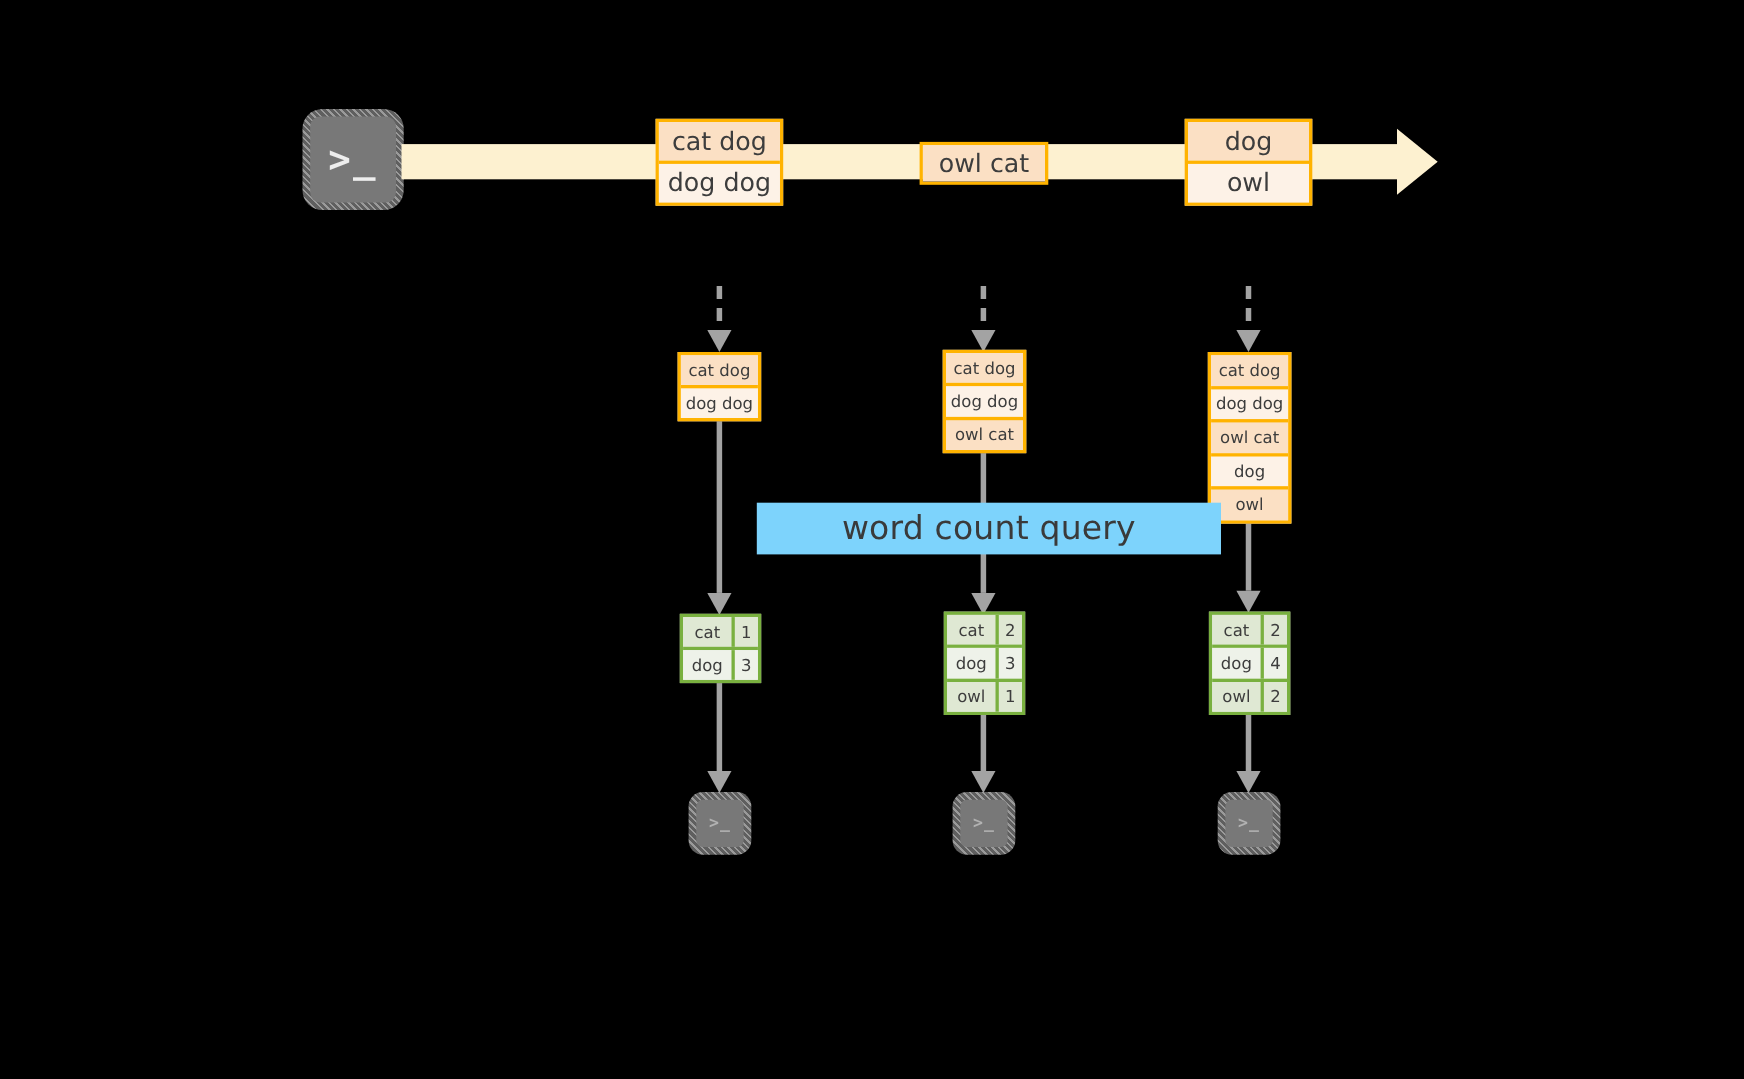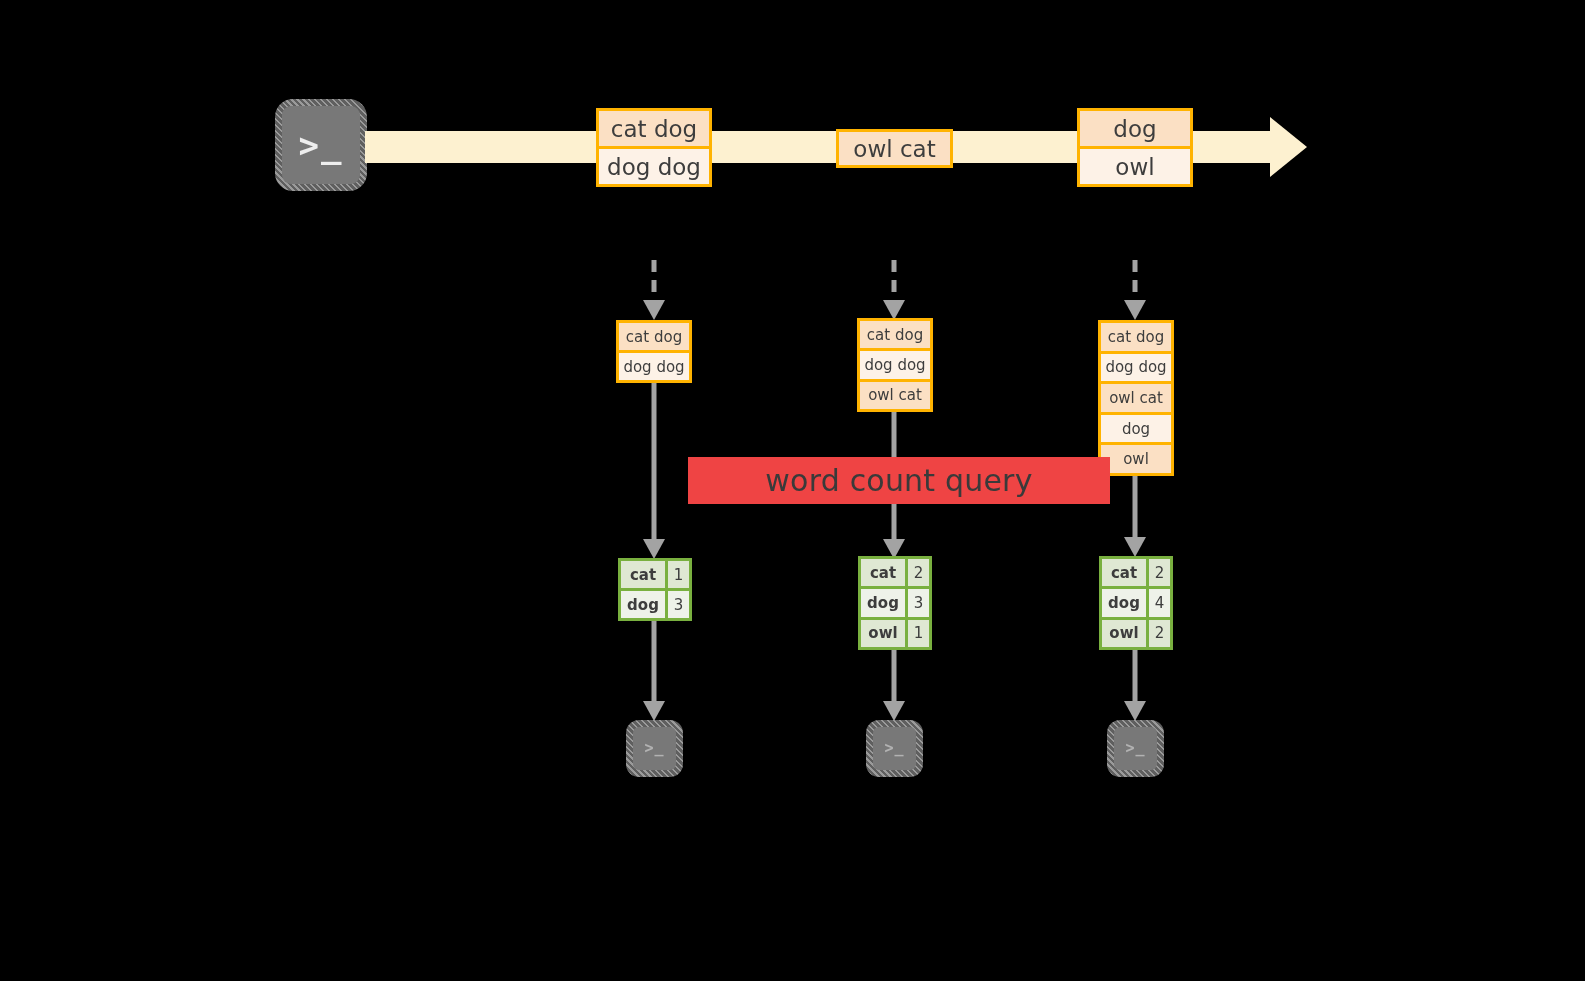--- a/index.html
+++ b/index.html
@@ -112,21 +112,21 @@
     display: flex;
   }
   .gtable .grow + .grow { border-top: 3px solid #79b03f; }
   .gtable .gcell {
     display: flex;
     align-items: center;
     justify-content: center;
     font-size: 15px;
     color: #3d3d3d;
   }
-  .gtable .gcell.word { flex: 0 0 44px; font-weight: bold; }
+  .gtable .gcell.word { flex: 0 0 44px; }
   .gtable .gcell.count {
     flex: 1 1 auto;
     border-left: 3px solid #79b03f;
   }
   .gtable .grow.shade .gcell { background: #dfe8d3; }
   .gtable .grow.plain .gcell { background: #eef2e9; }
 
   
   .conn {
     position: absolute;
@@ -152,21 +152,21 @@
     transform: translateX(-50%);
     width: 0; height: 0;
     border-left: 11px solid transparent;
     border-right: 11px solid transparent;
     border-top: 20px solid #a3a3a3;
   }
 
   
   .query-band {
     position: absolute;
-    background: #ef4444;
+    background: #7dd3fc;
     z-index: 5;
     display: flex;
     align-items: center;
     justify-content: center;
   }
   .query-band .label {
     font-size: 30px;
     color: #3a3a3a;
     white-space: nowrap;
     letter-spacing: .2px;

